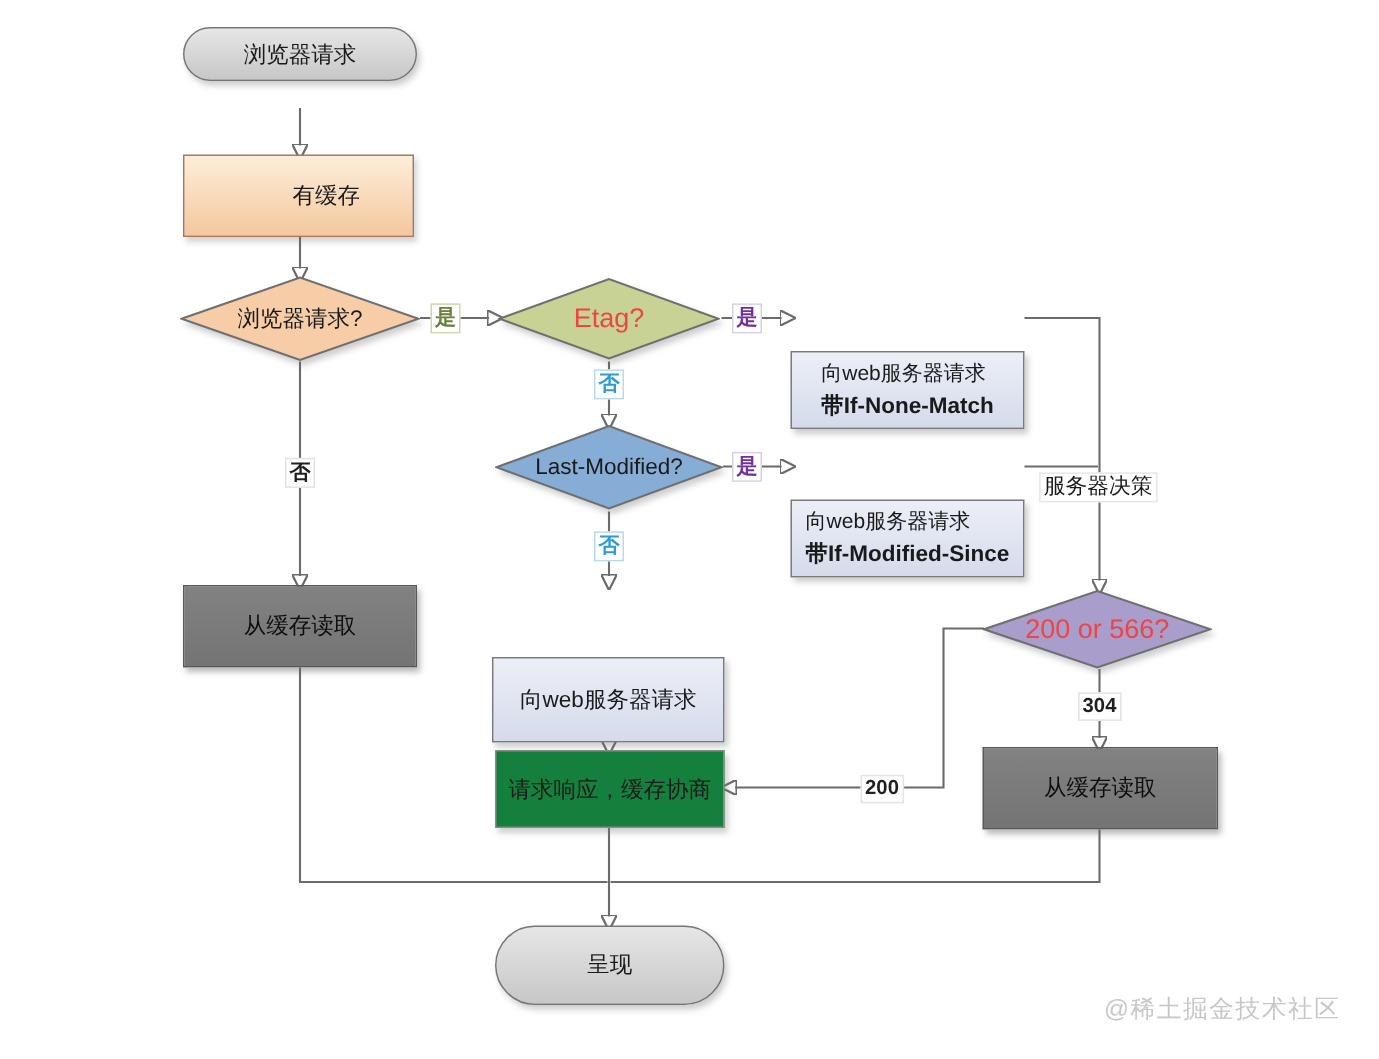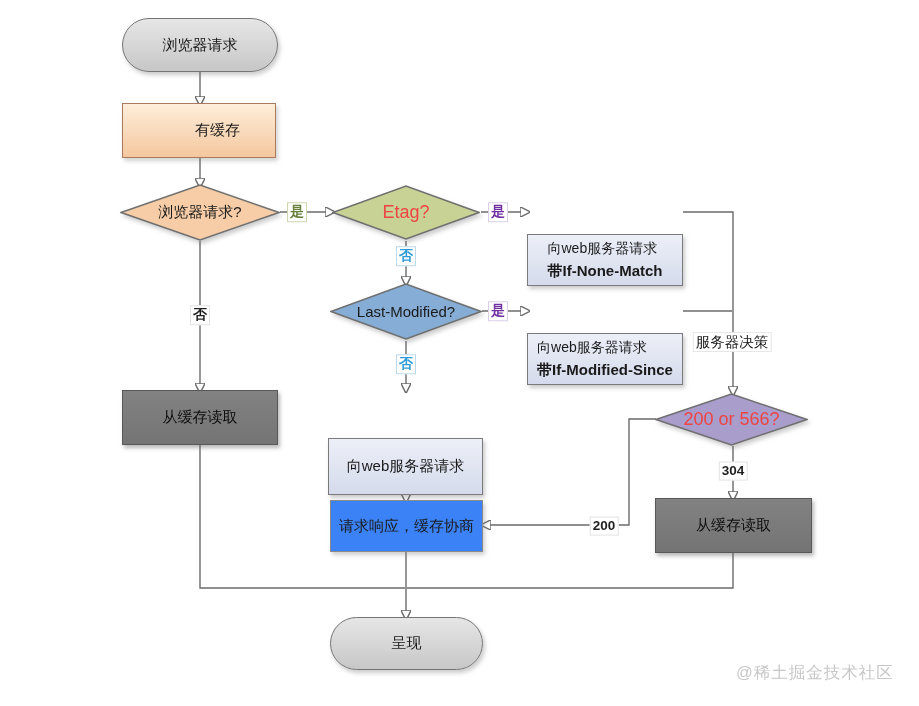--- a/index.html
+++ b/index.html
@@ -31,21 +31,21 @@
   }
   .rect-web .two-line{line-height:1.55;text-align:left;}
   .rect-web .bold{font-weight:bold;font-size:15px;}
   .rect-dark{
     background:linear-gradient(#828282,#747474);
     border:1.4px solid #585858;
     box-shadow:2px 3px 4px rgba(100,100,100,.45);
     color:#0d0d0d;
   }
   .rect-light{
-    background:#3b82f6;
+    background:#15803d;
     border:1.5px solid #8a8a8a;
     box-shadow:2px 3px 4px rgba(120,120,120,.35);
   }
   .diamond{background:transparent;border:none;box-shadow:none;}
   .diamond svg{position:absolute;left:0;top:0;width:100%;height:100%;
     filter:drop-shadow(2px 3px 2px rgba(110,110,110,.35));}
   .diamond polygon{stroke:#6f6f6f;stroke-width:1.4;}
   .diamond span{position:relative;z-index:1;}
   .dtext-dark{color:#ef4444;font-size:18px;}
   .edge-label{
@@ -85,21 +85,21 @@
     <path d="M683 212 H733 V387" marker-end="url(#arr)"></path>
     <path d="M683 311 H732"></path>
     <path d="M733 446 V492" marker-end="url(#arr)"></path>
     <path d="M656 419 H629 V525 H490" marker-end="url(#arr)"></path>
     <path d="M406 448 V494" marker-end="url(#arr)"></path>
     <path d="M406 552 V611" marker-end="url(#arr)"></path>
     <path d="M200 445 V588 H405"></path>
     <path d="M733 553 V588 H407"></path>
   </svg>
 
-  <div class="node pill" style="left:122px;top:18px;width:156px;height:54px;">
+  <div class="node pill" style="left:122px;top:18px;width:156px;height:36px;">
     <span>浏览器请求</span>
   </div>
 
   <div class="node rect-cache" style="left:122px;top:103px;width:154px;height:55px;">
     <span>有缓存</span>
   </div>
 
   <div class="node diamond" style="left:120px;top:184px;width:160px;height:57px;">
     <svg viewBox="0 0 160 57" preserveAspectRatio="none">
       <polygon points="1,28.5 80,1 159,28.5 80,56" fill="#f6cda7"></polygon>
@@ -161,19 +161,19 @@
   <div class="node pill" style="left:330px;top:617px;width:153px;height:53px;">
     <span>呈现</span>
   </div>
 
   <div class="edge-label lbl-green" style="left:297px;top:212px;">是</div>
   <div class="edge-label lbl-black" style="left:200px;top:315px;">否</div>
   <div class="edge-label lbl-purple" style="left:498px;top:212px;">是</div>
   <div class="edge-label lbl-blue" style="left:406px;top:256px;">否</div>
   <div class="edge-label lbl-purple" style="left:498px;top:311px;">是</div>
   <div class="edge-label lbl-blue" style="left:406px;top:364px;">否</div>
-  <div class="edge-label lbl-plain" style="left:732px;top:342px;">服务器决策</div>
+  <div class="edge-label lbl-plain" style="left:732px;top:325px;">服务器决策</div>
   <div class="edge-label lbl-black" style="left:733px;top:471px;font-size:13.5px;">304</div>
-  <div class="edge-label lbl-black" style="left:604px;top:526px;font-size:13.5px;">200</div>
+  <div class="edge-label lbl-black" style="left:588px;top:526px;font-size:13.5px;">200</div>
 
   <div class="watermark">@稀土掘金技术社区</div>
 
 </div>
 
 </body></html>

